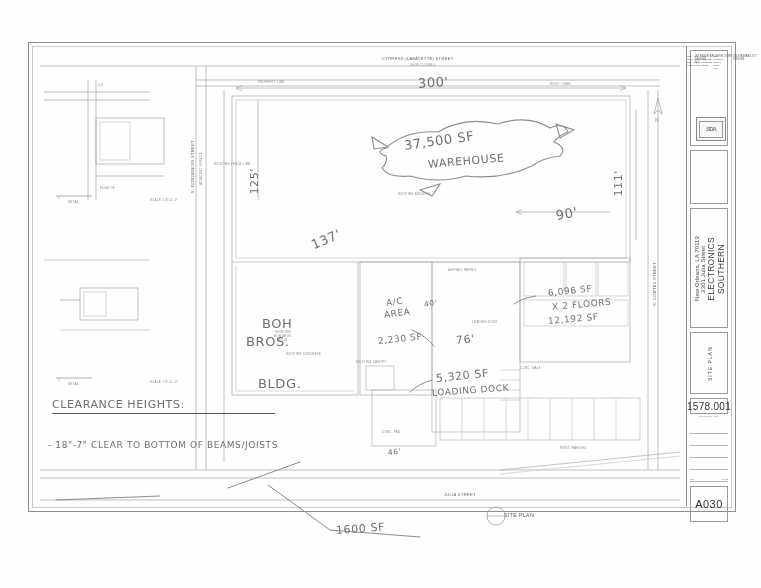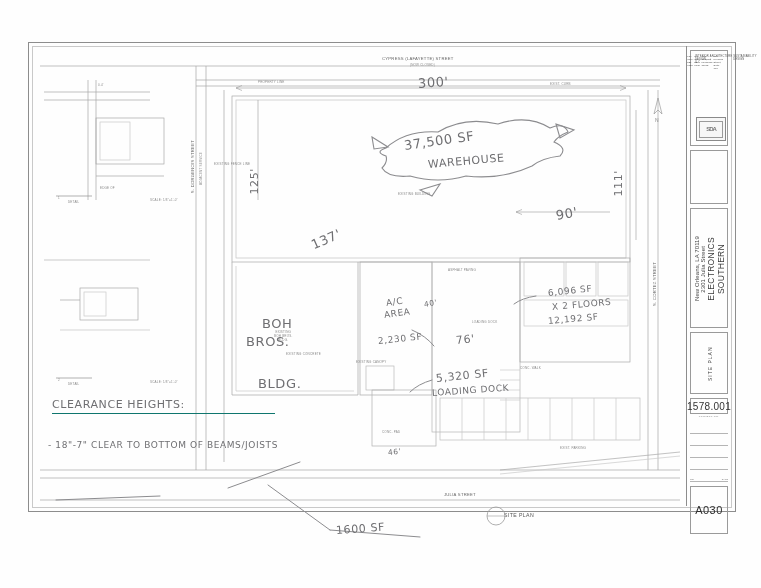--- a/index.html
+++ b/index.html
@@ -54,21 +54,21 @@
       justify-content:center;}
   .projno-box span{font-size:10px;letter-spacing:.3px;color:#333;}
   .projno-sub{position:absolute;left:3px;top:369px;width:38px;text-align:center;
       font-size:2.4px;color:#888;letter-spacing:.4px;}
 
   .rev-lines{position:absolute;left:3px;top:376px;width:38px;}
   .rev-lines div{height:11px;border-bottom:1px solid #b5b5b5;}
   .rev-head{position:absolute;left:3px;top:432px;width:38px;
       display:flex;justify-content:space-between;font-size:2.4px;color:#777;}
 
-  .sheetno-box{top:440px;height:48px;display:flex;align-items:center;
+  .sheetno-box{top:440px;height:36px;display:flex;align-items:center;
       justify-content:center;}
   .sheetno-box span{font-size:11px;letter-spacing:.5px;color:#2e2e2e;}
 
   
   .pt{position:absolute;font-size:4.2px;color:#666;letter-spacing:.25px;
       white-space:nowrap;}
   .pt-s{position:absolute;font-size:3px;color:#8a8a8a;letter-spacing:.2px;
       white-space:nowrap;}
   .pt-m{position:absolute;font-size:5.2px;color:#555;letter-spacing:.4px;
       white-space:nowrap;}

